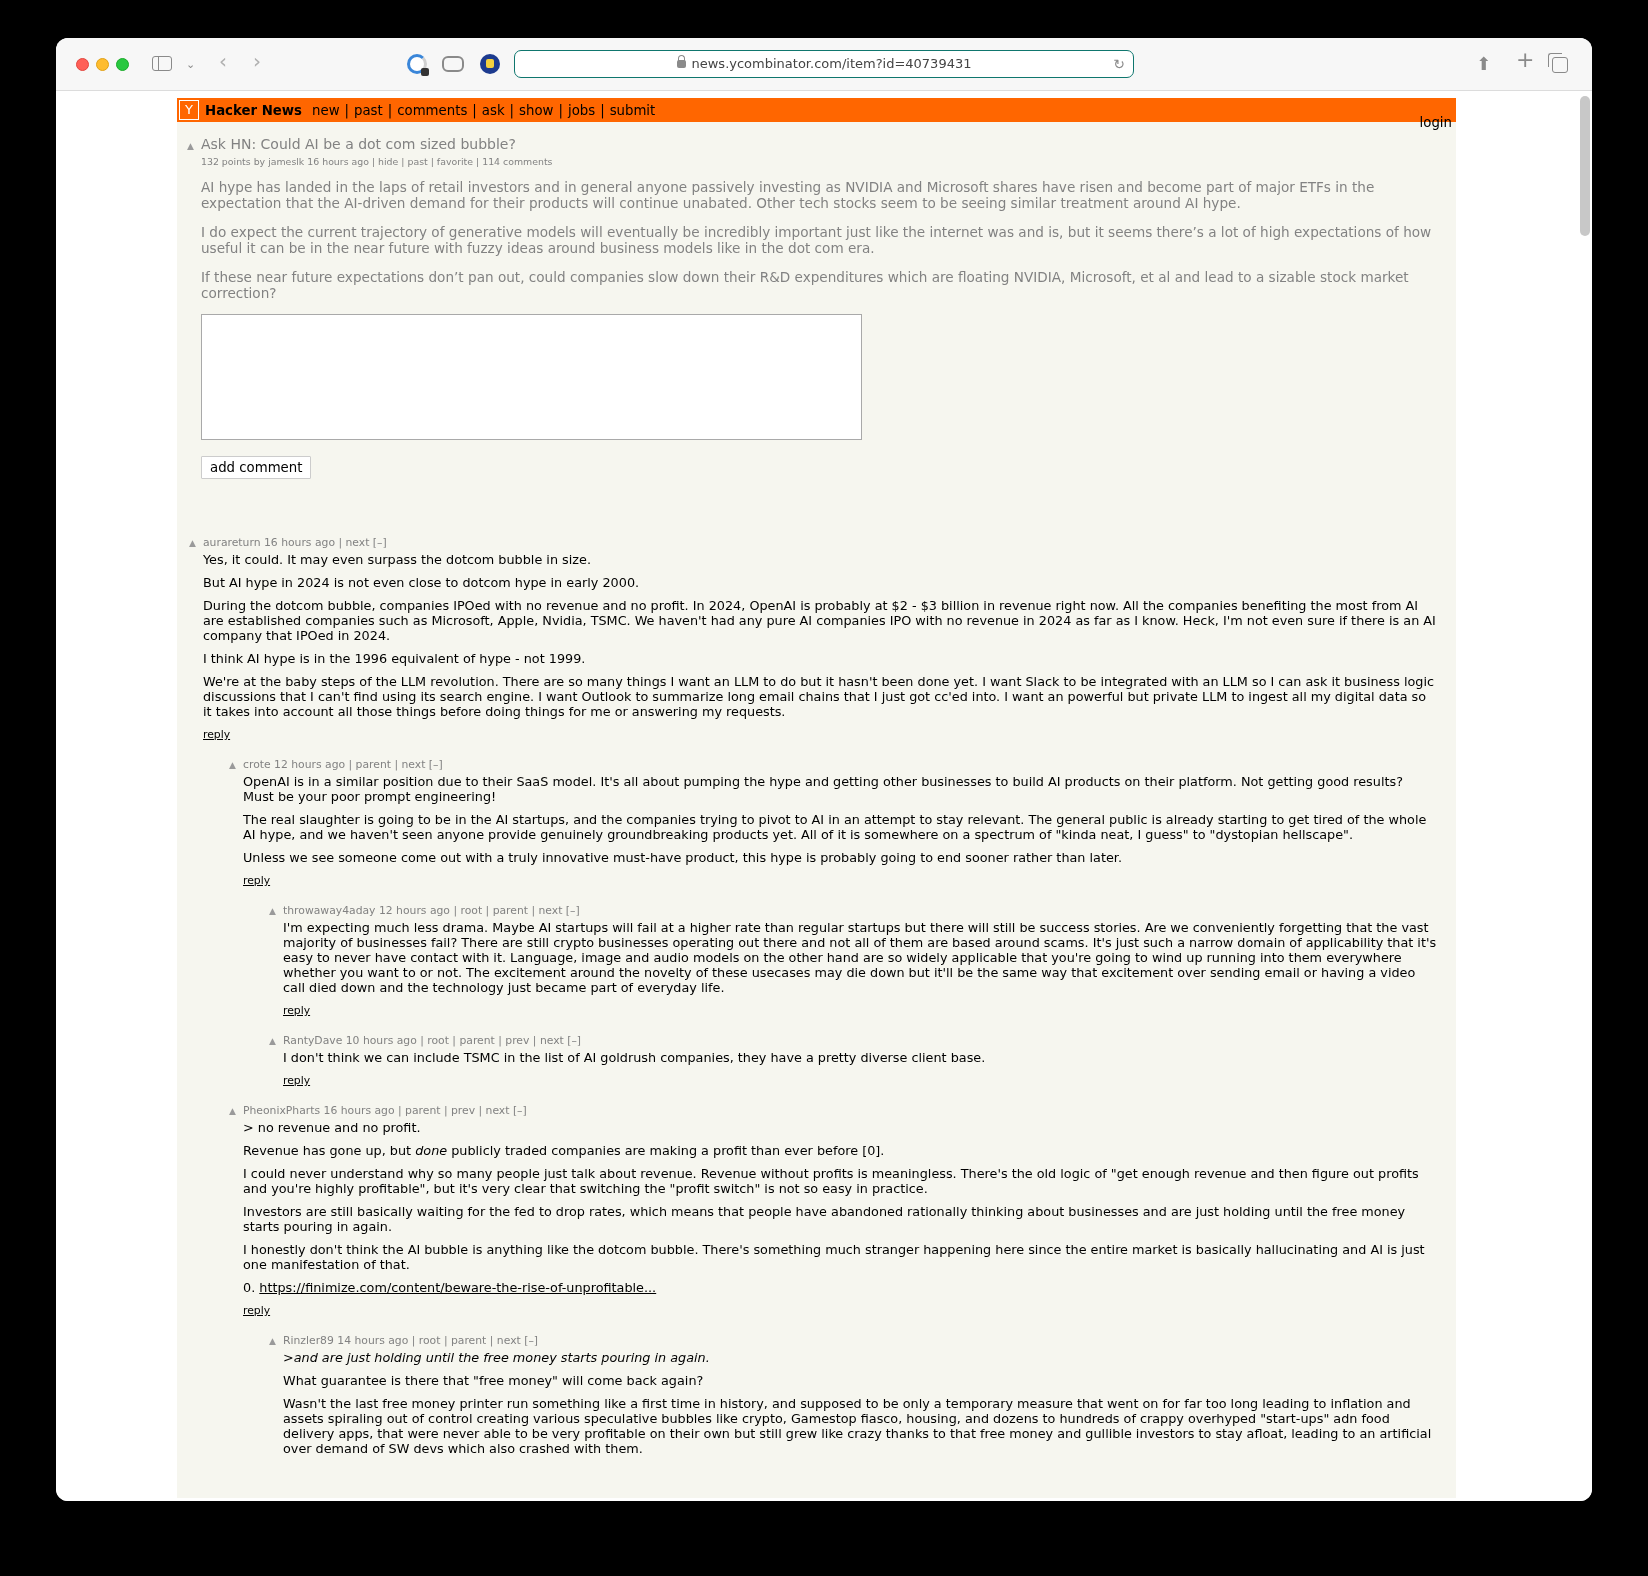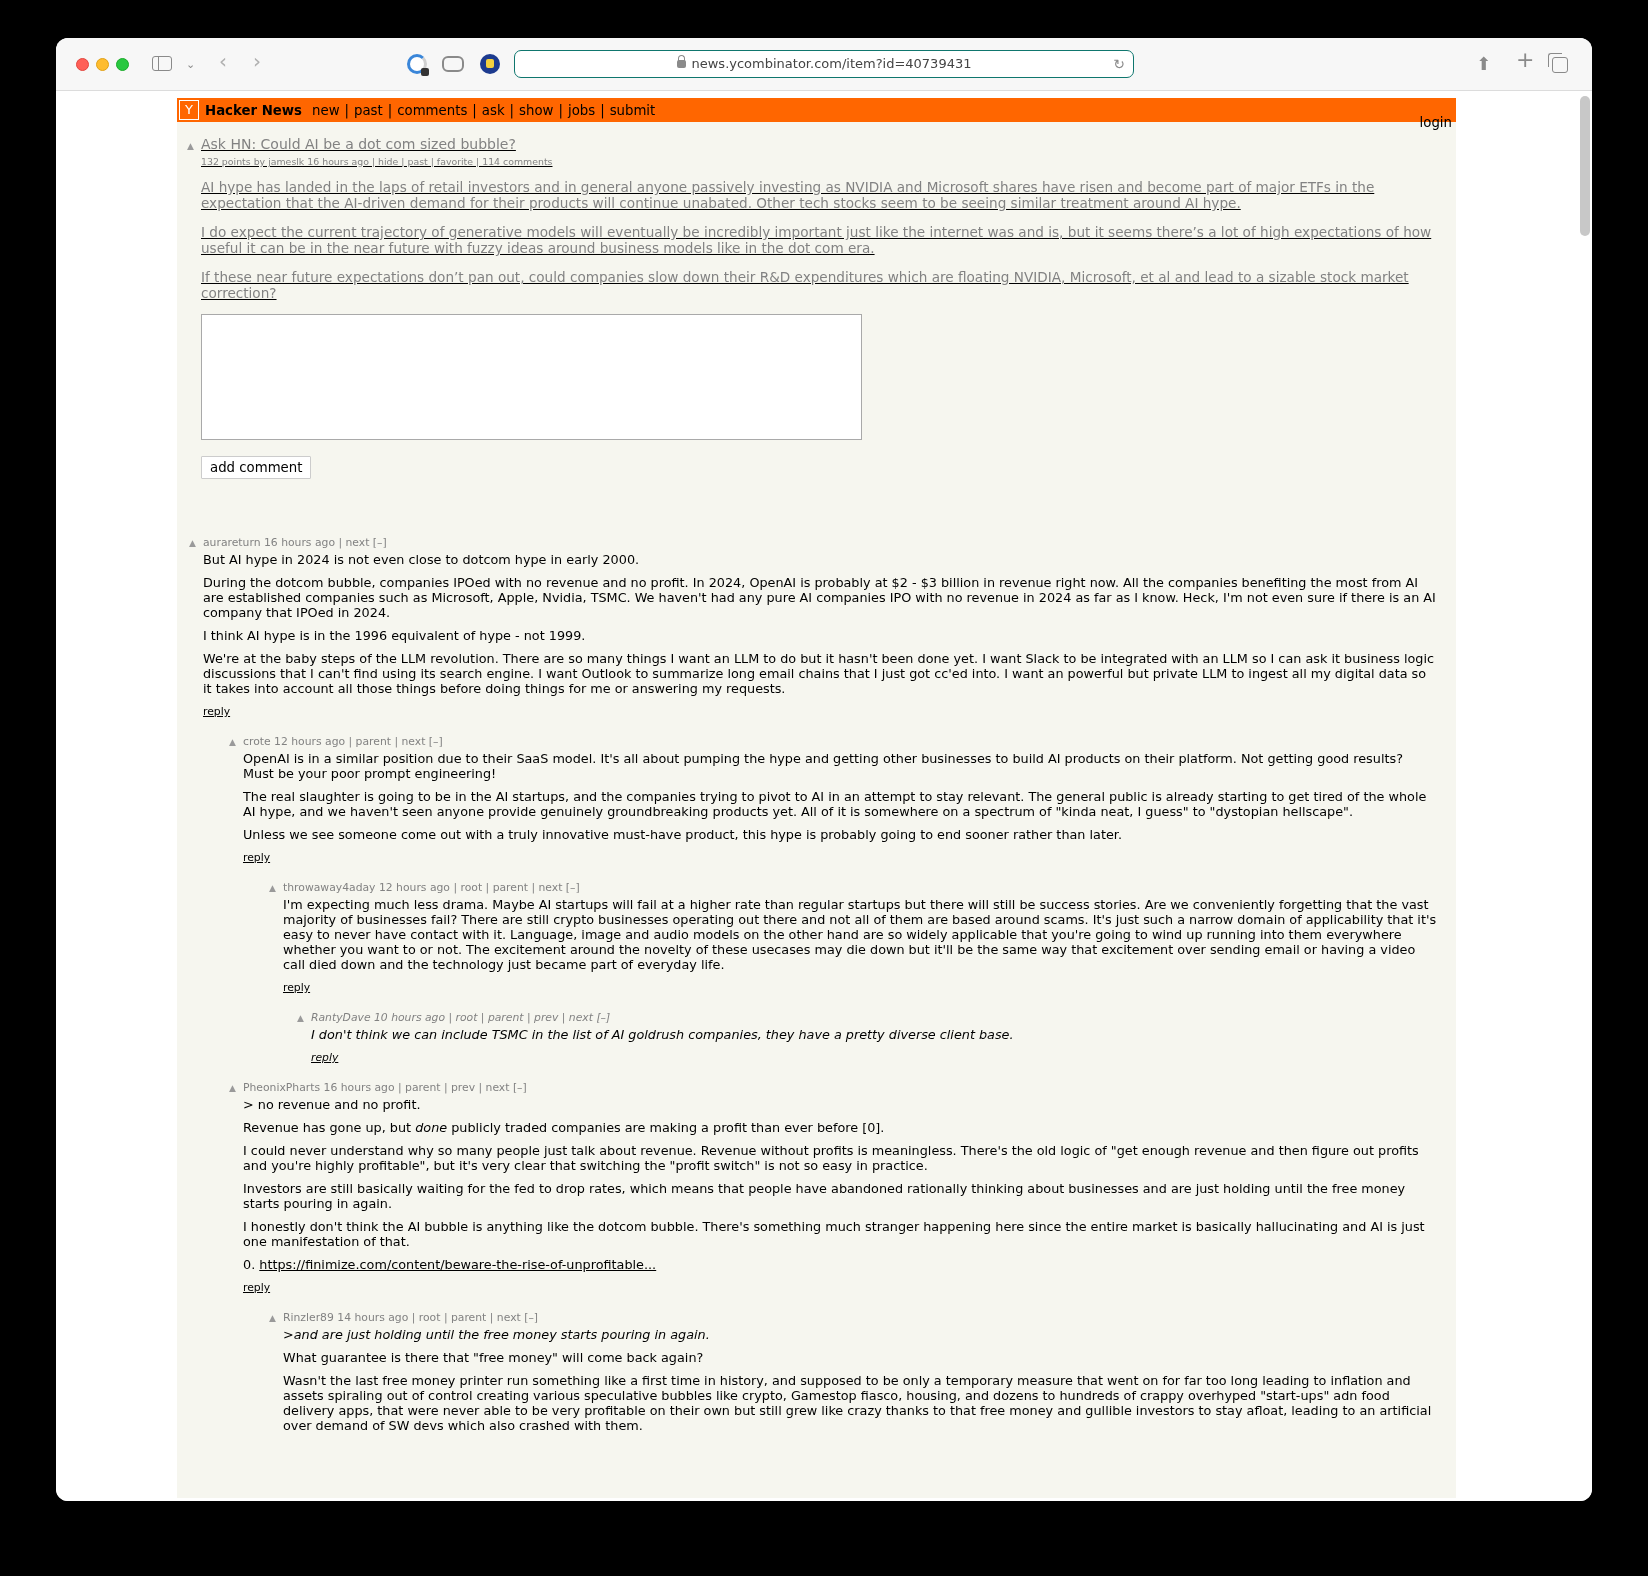--- a/index.html
+++ b/index.html
@@ -52,21 +52,21 @@
   .hn-header {
     height: 24px; background: #ff6600; display: flex; align-items: center;
     font-family: "DejaVu Sans", "Verdana", sans-serif; font-size: 13.3px; color: #000;
   }
   .logo { width: 20px; height: 20px; border: 1px solid #fff; color: #fff; font-size: 13px; text-align: center; line-height: 18px; margin: 0 6px 0 2px; }
   .site-name { font-weight: bold; margin-right: 10px; }
   .nav-link { color: #000; text-decoration: none; }
   .sep { margin: 0 5px; }
   .login { margin-left: auto; margin-right: 4px; margin-top: 24px; }
 
-  .story { padding: 14px 0 0 10px; font-size: 13.3px; text-decoration: underline; }
+  .story { padding: 14px 0 0 10px; font-size: 13.3px; }
   .vote { color: #9a9a9a; font-size: 9px; display: inline-block; width: 14px; }
   .story-title { color: #828282; font-size: 14px; }
   .subtext { color: #828282; font-size: 9.4px; margin: 4px 0 0 14px; }
   .story-text { margin: 12px 0 0 14px; color: #828282; font-size: 13.6px; line-height: 16px; width: 1250px; }
   .story-text p { margin: 0 0 13px 0; }
   .reply-box { margin: 2px 0 0 14px; width: 661px; height: 126px; border: 1px solid #a9a9a9; background: #fff; }
   .add-btn {
     margin: 16px 0 0 14px; display: inline-block; font-size: 13.3px; padding: 3px 8px;
     background: #fff; border: 1px solid #ccc; border-radius: 1px; color: #000;
   }
@@ -139,20 +139,21 @@
           <p>If these near future expectations don’t pan out, could companies slow down their R&amp;D expenditures which are floating NVIDIA, Microsoft, et al and lead to a sizable stock market correction?</p>
         </div>
         <div class="reply-box"></div>
         <div class="add-btn">add comment</div>
       </div>
 
       <div class="comments" id="comments">
           <div class="comment" style="margin-left: 12px; width: 1248px;">
             <div class="comhead"><span class="vote">▲</span><span>aurareturn 16 hours ago | next [–]</span></div>
             <div class="commtext" style="margin-left: 14px;">
+              <p>Yes, it could. It may even surpass the dotcom bubble in size.</p>
               <p>But AI hype in 2024 is not even close to dotcom hype in early 2000.</p>
               <p>During the dotcom bubble, companies IPOed with no revenue and no profit. In 2024, OpenAI is probably at $2 - $3 billion in revenue right now. All the companies benefiting the most from AI are established companies such as Microsoft, Apple, Nvidia, TSMC. We haven't had any pure AI companies IPO with no revenue in 2024 as far as I know. Heck, I'm not even sure if there is an AI company that IPOed in 2024.</p>
               <p>I think AI hype is in the 1996 equivalent of hype - not 1999.</p>
               <p>We're at the baby steps of the LLM revolution. There are so many things I want an LLM to do but it hasn't been done yet. I want Slack to be integrated with an LLM so I can ask it business logic discussions that I can't find using its search engine. I want Outlook to summarize long email chains that I just got cc'ed into. I want an powerful but private LLM to ingest all my digital data so it takes into account all those things before doing things for me or answering my requests.</p>
               <a class="reply-link">reply</a>
             </div>
           </div>
           <div class="comment" style="margin-left: 52px; width: 1208px;">
             <div class="comhead"><span class="vote">▲</span><span>crote 12 hours ago | parent | next [–]</span></div>
             <div class="commtext" style="margin-left: 14px;">
@@ -162,21 +163,21 @@
               <a class="reply-link">reply</a>
             </div>
           </div>
           <div class="comment" style="margin-left: 92px; width: 1168px;">
             <div class="comhead"><span class="vote">▲</span><span>throwaway4aday 12 hours ago | root | parent | next [–]</span></div>
             <div class="commtext" style="margin-left: 14px;">
               <p>I'm expecting much less drama. Maybe AI startups will fail at a higher rate than regular startups but there will still be success stories. Are we conveniently forgetting that the vast majority of businesses fail? There are still crypto businesses operating out there and not all of them are based around scams. It's just such a narrow domain of applicability that it's easy to never have contact with it. Language, image and audio models on the other hand are so widely applicable that you're going to wind up running into them everywhere whether you want to or not. The excitement around the novelty of these usecases may die down but it'll be the same way that excitement over sending email or having a video call died down and the technology just became part of everyday life.</p>
               <a class="reply-link">reply</a>
             </div>
           </div>
-          <div class="comment" style="margin-left: 120px; width: 1168px; font-style: italic;">
+          <div class="comment" style="margin-left: 92px; width: 1168px;">
             <div class="comhead"><span class="vote">▲</span><span>RantyDave 10 hours ago | root | parent | prev | next [–]</span></div>
             <div class="commtext" style="margin-left: 14px;">
               <p>I don't think we can include TSMC in the list of AI goldrush companies, they have a pretty diverse client base.</p>
               <a class="reply-link">reply</a>
             </div>
           </div>
           <div class="comment" style="margin-left: 52px; width: 1208px;">
             <div class="comhead"><span class="vote">▲</span><span>PheonixPharts 16 hours ago | parent | prev | next [–]</span></div>
             <div class="commtext" style="margin-left: 14px;">
               <p>&gt; no revenue and no profit.</p>

